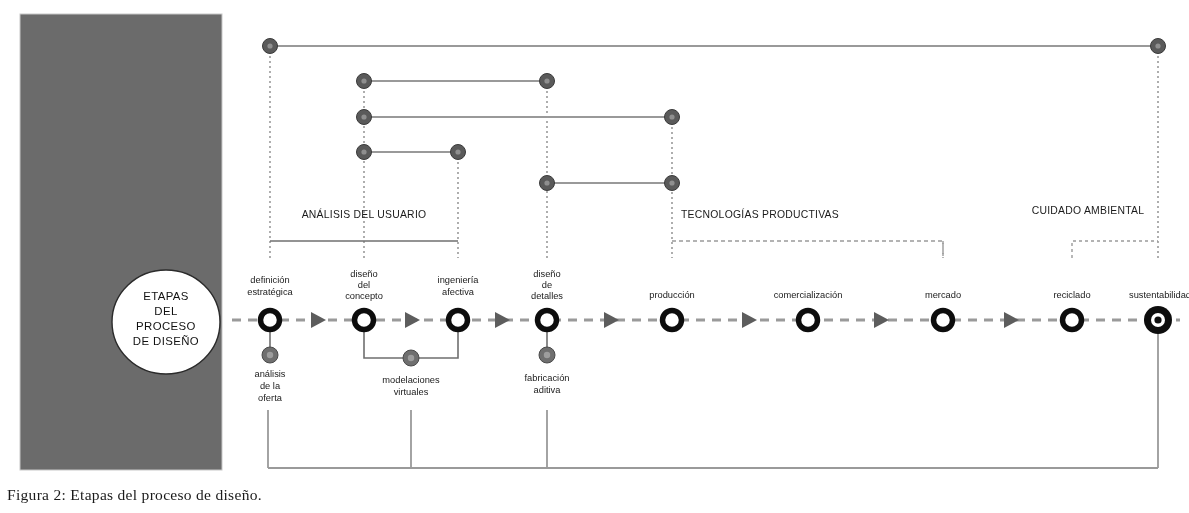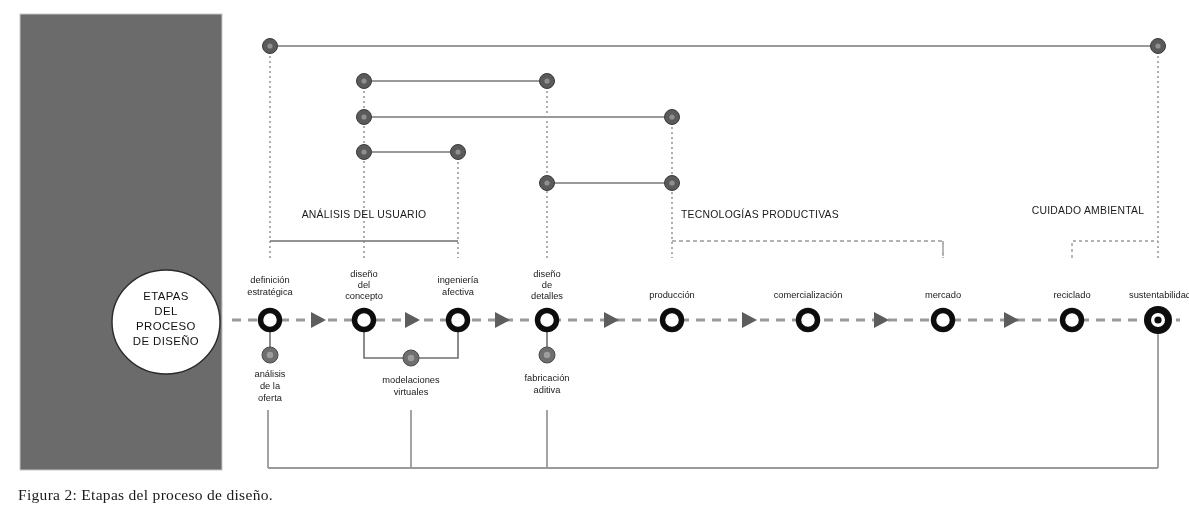--- a/index.html
+++ b/index.html
@@ -27,21 +27,21 @@
   }
   .ellipse-text{
     font-family:"Liberation Sans", sans-serif;
     fill:#111111;
     text-anchor:middle;
     font-size:11.4px;
     letter-spacing:0.4px;
   }
   #caption{
     position:absolute;
-    left:18px;
+    left:7px;
     top:486px;
     font-family:"Liberation Serif", serif;
     font-size:15.5px;
     color:#1a1a1a;
     letter-spacing:0.3px;
     white-space:nowrap;
   }
 </style>
 </head>
 <body>

